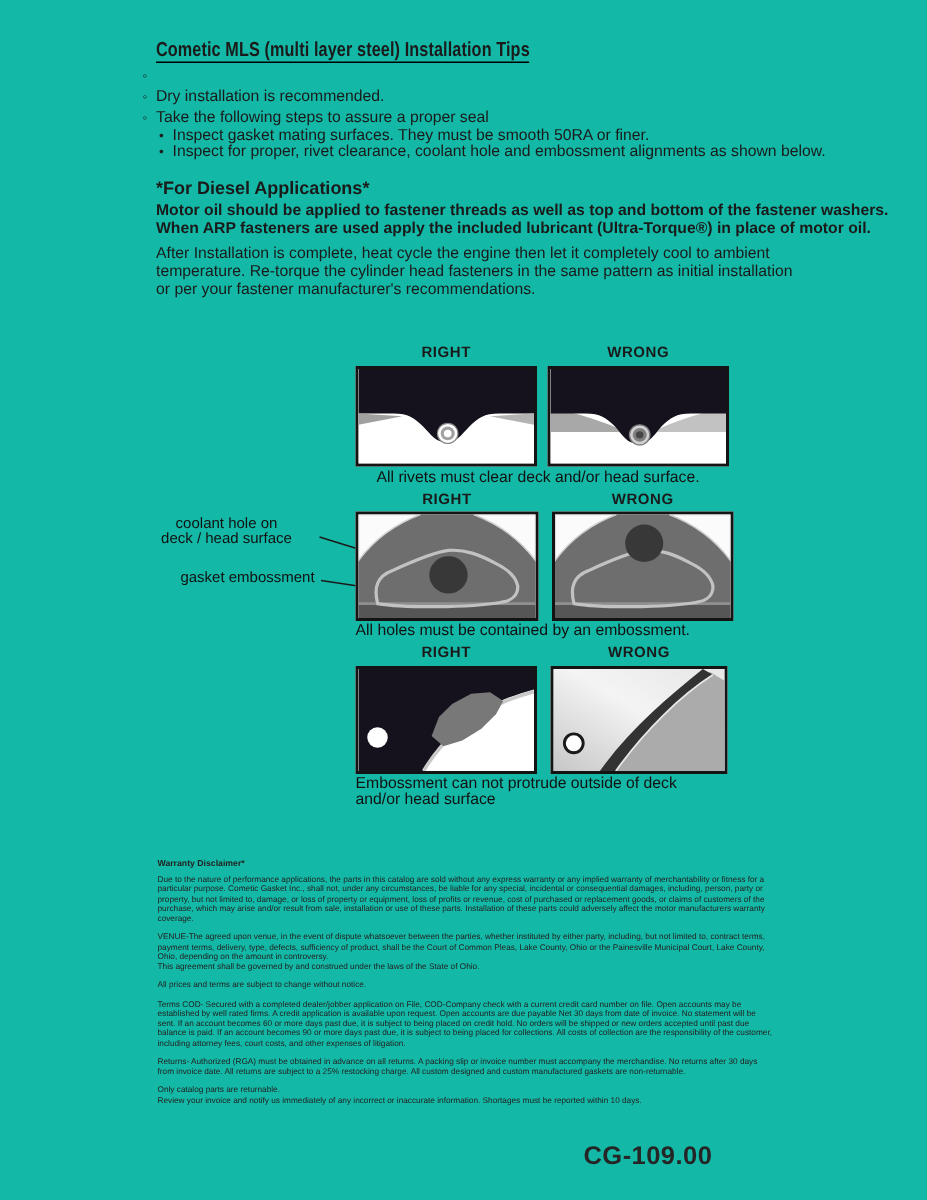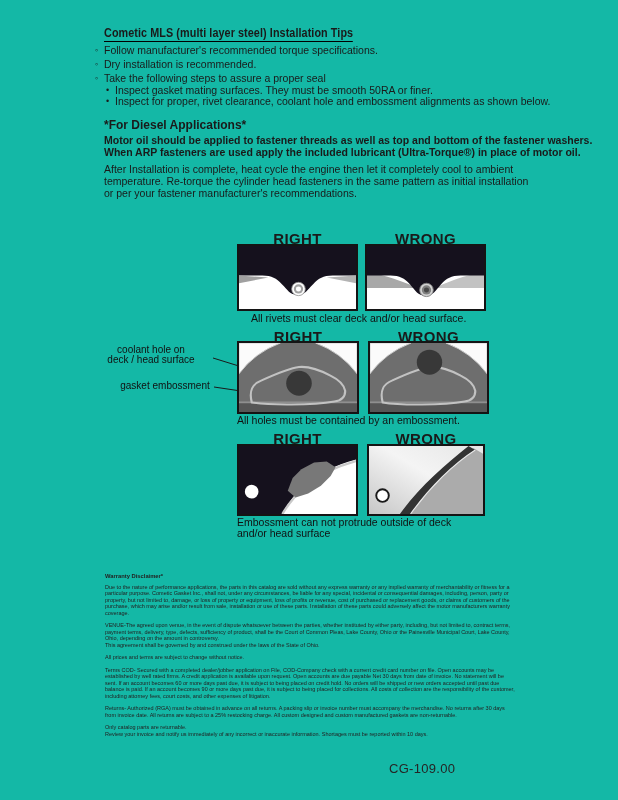--- a/index.html
+++ b/index.html
@@ -21,44 +21,43 @@
   .tips li.main{line-height:14px;}
   .tips li.sub{line-height:10.8px;margin-left:11px;}
   .tips .b{width:9px;flex:0 0 9px;font-size:9px;line-height:inherit;}
   
   .diesel-h{position:absolute;left:104px;top:118px;font-size:12px;font-weight:bold;}
   .para{position:absolute;left:104px;width:500px;font-size:10.5px;line-height:11.8px;white-space:pre-line;}
   .p1{top:135px;font-weight:bold;}
   .p2{top:164px;}
   .p3{top:204px;white-space:nowrap;}
   
-  .dg-title{position:absolute;font-size:15px;font-weight:bold;text-align:center;letter-spacing:0.4px;}
+  .dg-title{position:absolute;font-size:10px;font-weight:bold;text-align:center;letter-spacing:0.4px;}
   .dg-box{position:absolute;border:2px solid #141414;box-sizing:border-box;background:#fff;}
   .dg-box svg{display:block;width:100%;height:100%;}
   .dg-cap{position:absolute;font-size:10.5px;line-height:10.8px;white-space:pre-line;color:#111;}
   .side-label{position:absolute;font-size:10px;line-height:10px;text-align:center;white-space:pre-line;color:#111;}
   .leader{position:absolute;left:205px;top:346px;}
   
   .legal{position:absolute;left:105px;top:573px;width:412px;font-size:5.5px;line-height:1.18;color:#222;}
   .legal h4{margin:0 0 4px 0;font-size:5.8px;}
   .legal p{margin:0 0 6px 0;white-space:pre-line;}
   
-  .partnum{position:absolute;left:389px;top:761px;font-size:13px;letter-spacing:0.3px;color:#252525;}
+  .partnum{position:absolute;left:389px;top:761px;font-size:17px;letter-spacing:0.3px;color:#252525;font-weight:bold;}
 </style>
 </head>
 <body>
 
 <div class="page">
 
   <h1 class="title" style="margin:0;">Cometic MLS (multi layer steel) Installation Tips</h1>
 
   <ul class="tips">
     <li class="main">
       <span class="b">◦</span>
-      <span>Follow manufacturer's recommended torque specifications.</span>
     </li>
     <li class="main">
       <span class="b">◦</span>
       <span>Dry installation is recommended.</span>
     </li>
     <li class="main">
       <span class="b">◦</span>
       <span>Take the following steps to assure a proper seal</span>
     </li>
     <li class="sub">

